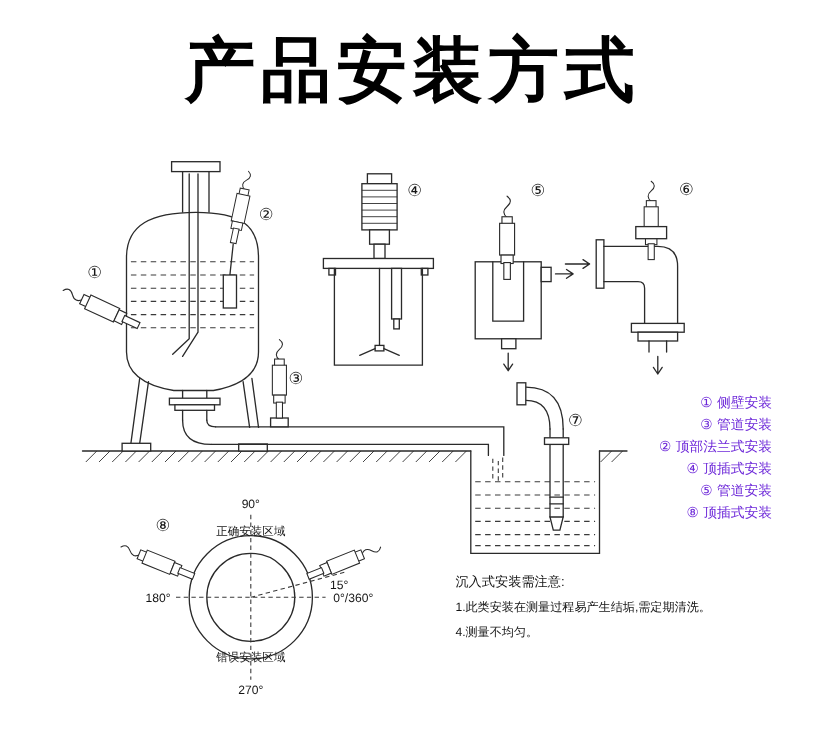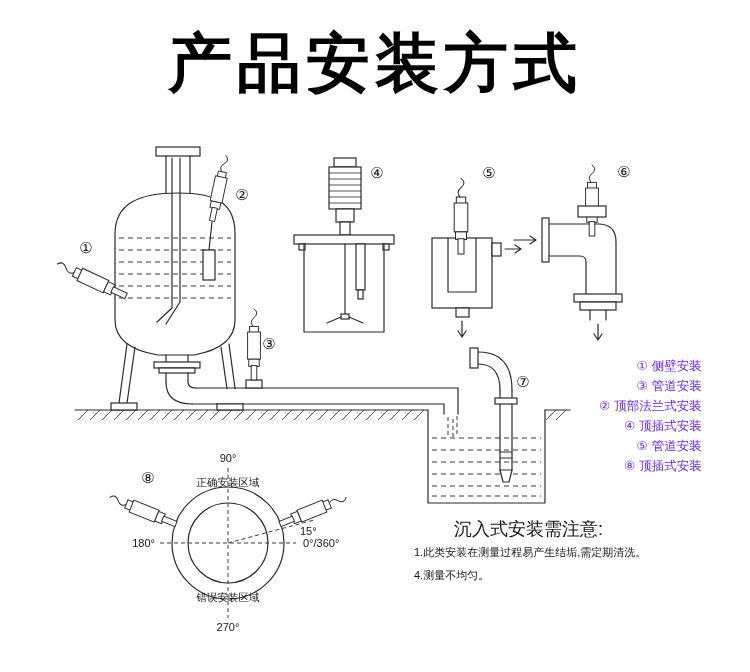--- a/index.html
+++ b/index.html
@@ -14,21 +14,21 @@
   .thin  { fill:none; stroke:#2a2a2a; stroke-width:0.8; }
   .shape { fill:#ffffff; stroke:#2a2a2a; stroke-width:1.2; }
   .dash  { fill:none; stroke:#3a3a3a; stroke-width:1; stroke-dasharray:5 4; }
   .dash2 { fill:none; stroke:#3a3a3a; stroke-width:1; stroke-dasharray:4 3; }
   .num-label  { font-size:15px; }
   .deg-label  { font-size:11px; }
   .zone-label { font-size:10.5px; }
   .legend { position:absolute; left:599px; top:356px; font-size:12.5px; line-height:20px; white-space:nowrap; color:#6d28d9;text-align:right; }
   .legend-row .num { margin-right:4px; }
   .notes { position:absolute; left:414px; top:518px; font-size:11px; line-height:23px; white-space:nowrap; color:#141414; }
-  .notes .notes-title { font-size:18px;margin-left:40px; }
+  .notes .notes-title { font-size:12px; }
 </style>
 </head>
 <body>
 
 <div class="page">
 
   <div class="title">产品安装方式</div>
 
   <svg class="diagram" width="750" height="672" viewBox="0 0 750 672" xmlns="http://www.w3.org/2000/svg">
     <defs>

